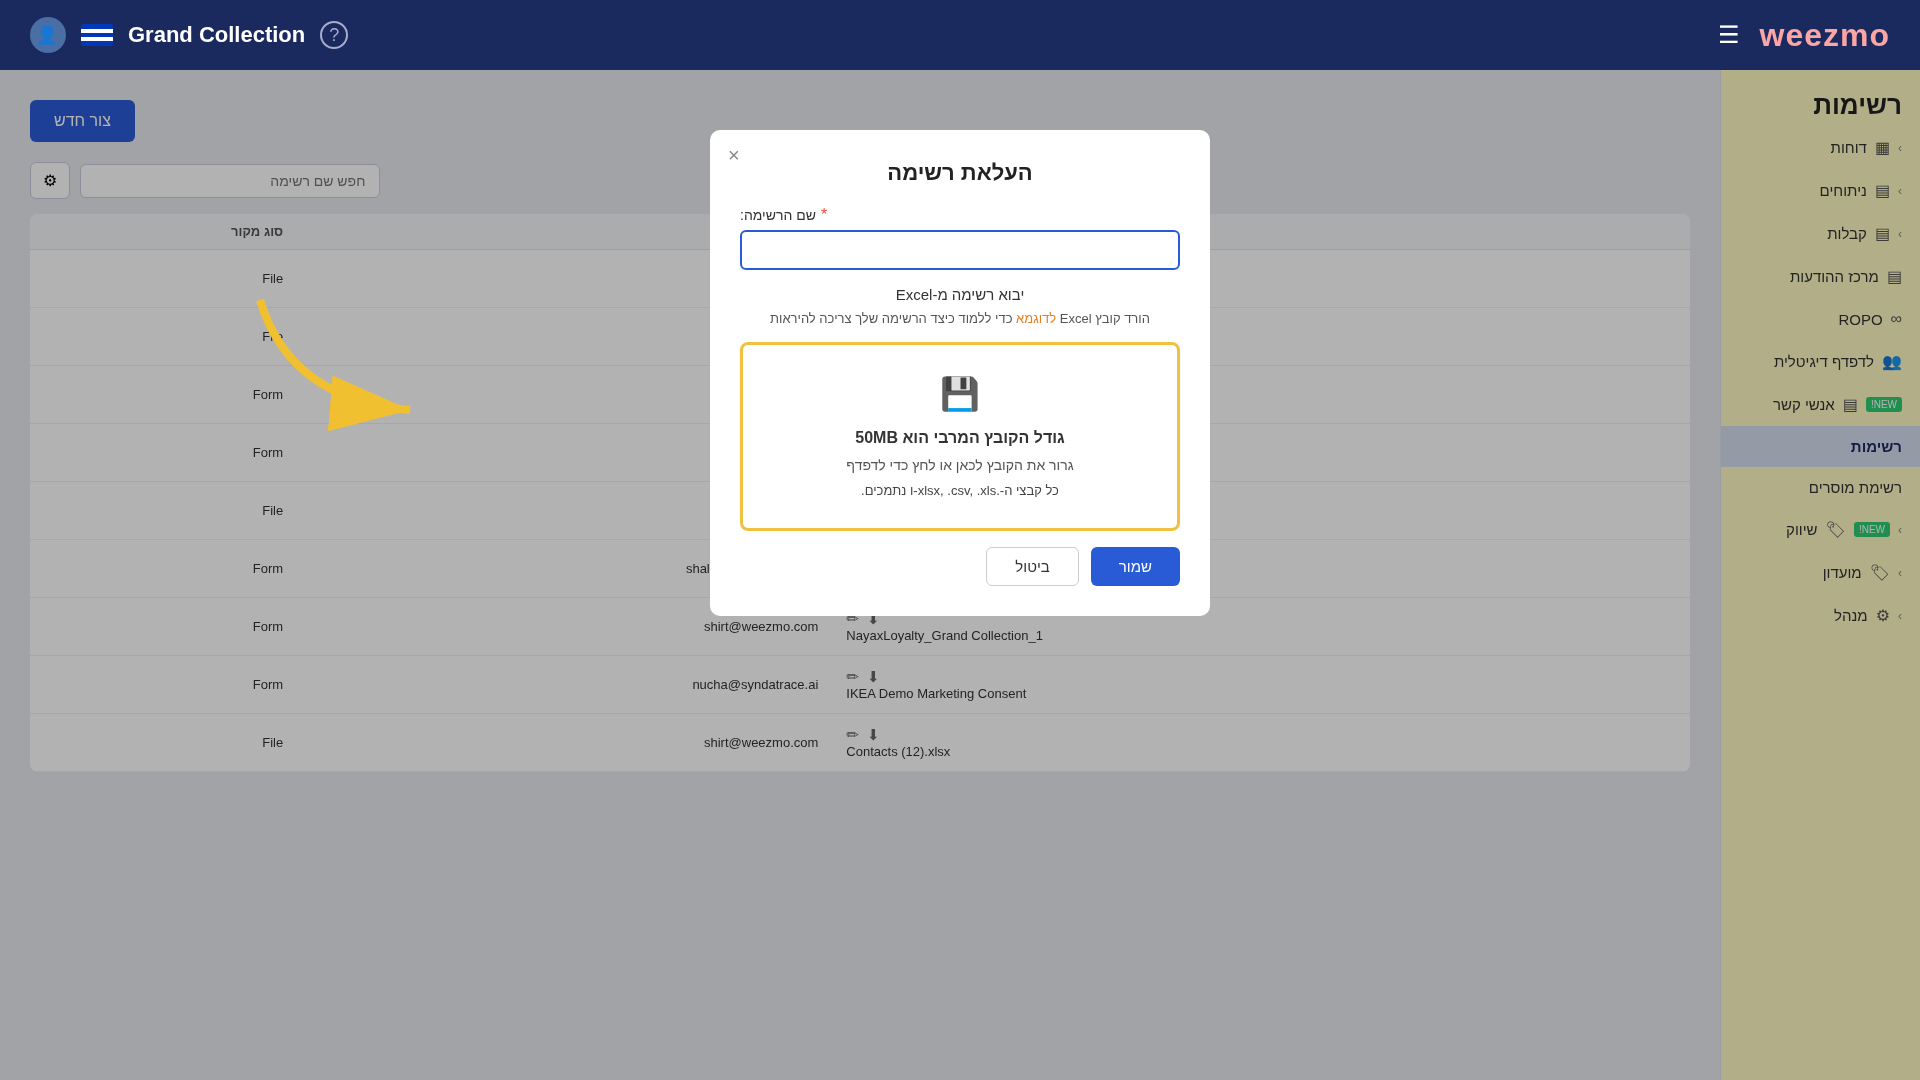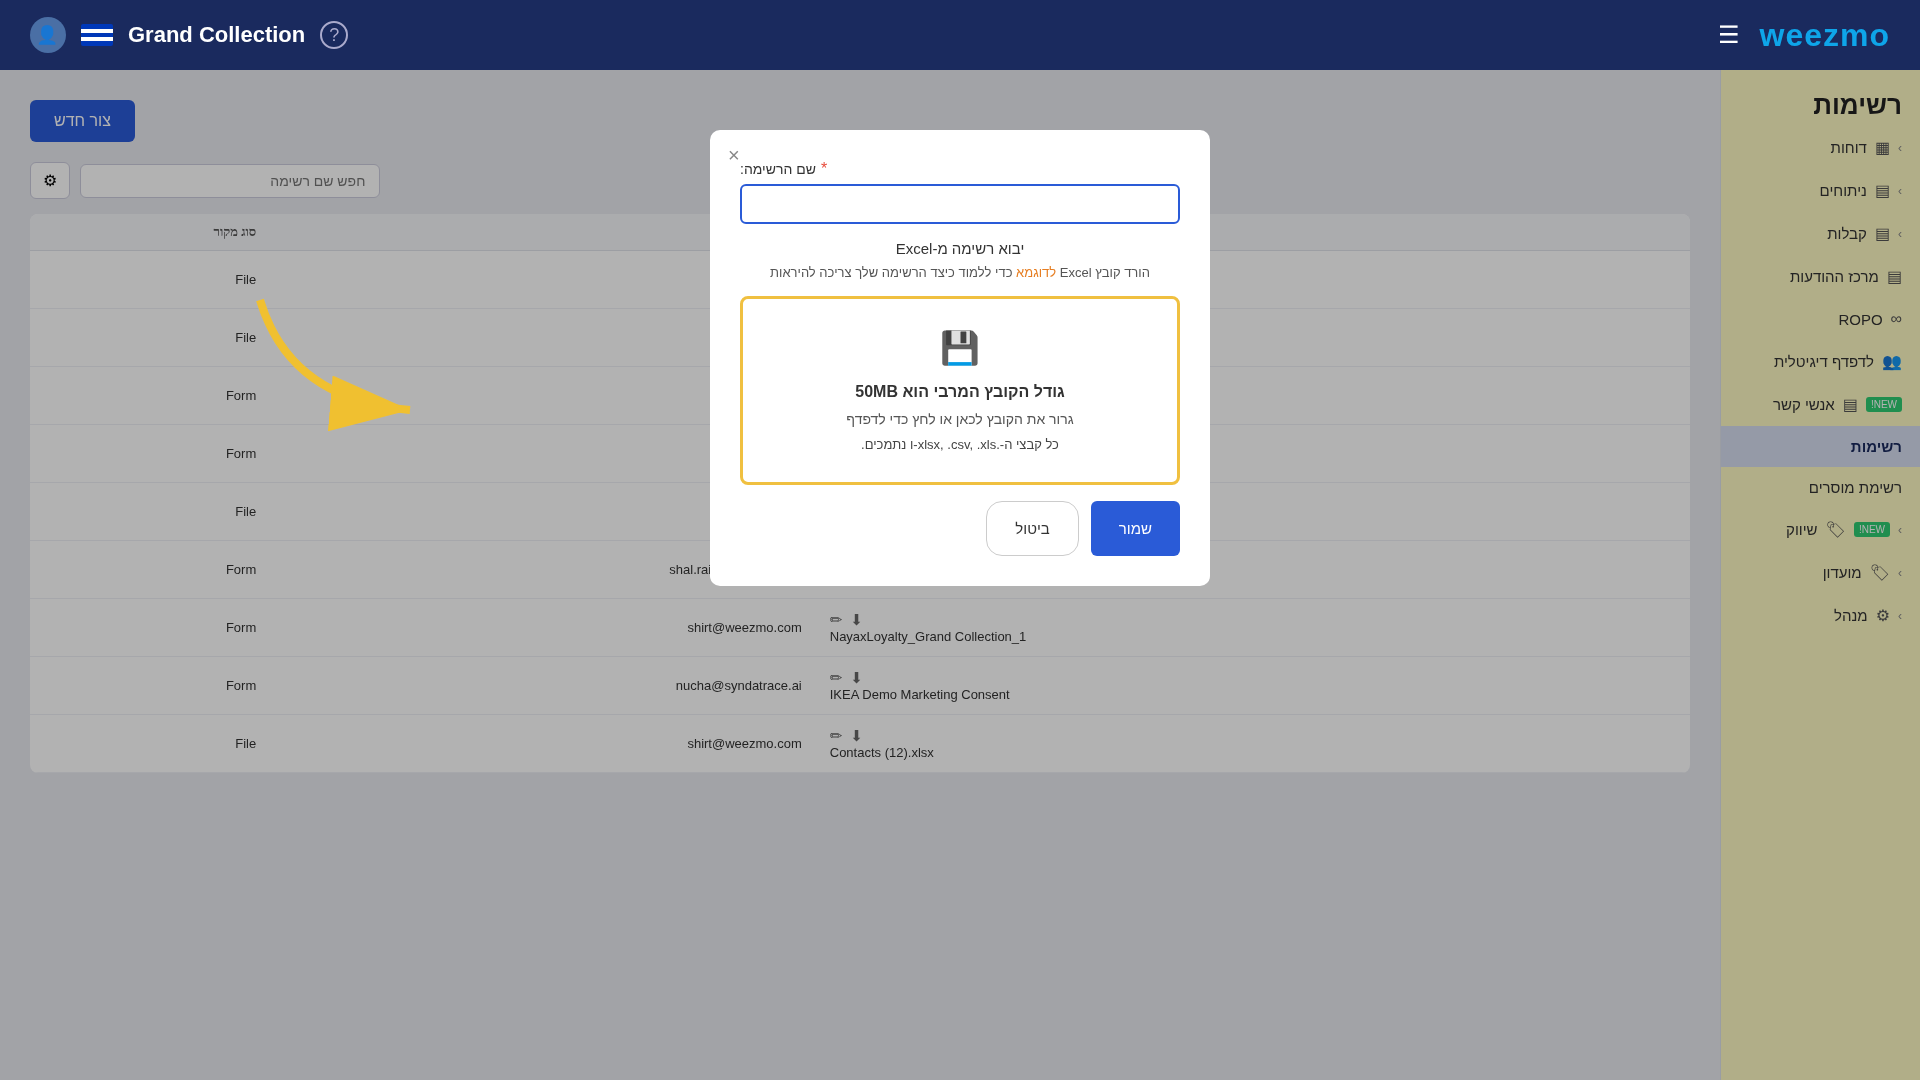--- a/index.html
+++ b/index.html
@@ -44,21 +44,21 @@
     }
     .topnav-help {
       color: #aac; font-size: 18px; cursor: pointer;
       border: 2px solid #aac; border-radius: 50%;
       width: 28px; height: 28px; display: flex; align-items: center; justify-content: center;
     }
     .topnav-right {
       margin-left: auto; display: flex; align-items: center; gap: 20px;
     }
     .topnav-menu { color: white; font-size: 24px; cursor: pointer; }
-    .topnav-brand { color: #0ea5e9; font-size: 32px; font-weight: bold; letter-spacing: 1px; }
+    .topnav-brand { color: #fca5a5; font-size: 32px; font-weight: bold; letter-spacing: 1px; }
 
     
     .layout { display: flex; height: calc(1080px - 70px); }
 
     
     .sidebar {
       width: 200px; background: #fef9c3;
       border-left: 1px solid #dde1ea;
       display: flex; flex-direction: column;
       padding: 10px 0;
@@ -109,21 +109,20 @@
       padding: 8px 14px; font-size: 14px;
       direction: rtl; text-align: right;
     }
 
     
     .list-table { width: 100%; border-collapse: collapse; background: white; border-radius: 8px; overflow: hidden; }
     .list-table th {
       background: #f5f6fa; color: #555; font-size: 13px;
       padding: 10px 14px; text-align: right; direction: rtl;
       border-bottom: 1px solid #e0e3ea;
-      font-family: Liberation Serif, serif;
     }
     .list-table td {
       padding: 12px 14px; font-size: 13px; color: #333;
       border-bottom: 1px solid #eef0f5; text-align: right; direction: rtl;
     }
     .action-icons { display: flex; gap: 8px; align-items: center; }
     .action-icon { cursor: pointer; color: #666; font-size: 15px; }
 
     
     .modal-backdrop {
@@ -186,21 +185,21 @@
     .modal-btns {
       display: flex; gap: 12px; justify-content: flex-start; margin-top: 10px;
     }
     .btn-save {
       background: #2a5bd7; color: white; border: none;
       padding: 10px 28px; border-radius: 6px; font-size: 15px;
       cursor: pointer; direction: rtl;
     }
     .btn-cancel {
       background: white; color: #333; border: 1px solid #ccc;
-      padding: 18px 28px; border-radius: 16px; font-size: 15px;
+      padding: 10px 28px; border-radius: 6px; font-size: 15px;
       cursor: pointer; direction: rtl;
     }
   </style>
 </head>
 <body>
 
 <nav class="topnav">
   <div class="topnav-left">
     <div class="topnav-avatar">👤</div>
     <div class="topnav-flag"></div>
@@ -370,20 +369,21 @@
       <span class="sidebar-item-label">מנהל</span>
     </div>
   </aside>
 
 </div>
 
 <div class="modal-backdrop">
 
   <div class="modal">
     <button class="modal-close">×</button>
+    <div class="modal-title">העלאת רשימה</div>
 
     <div class="modal-field">
       <div class="modal-label">
         <span class="required">*</span>
         <span>שם הרשימה:</span>
       </div>
       <input class="modal-input" type="text" style="">
     </div>
 
     <div class="modal-import-label">

